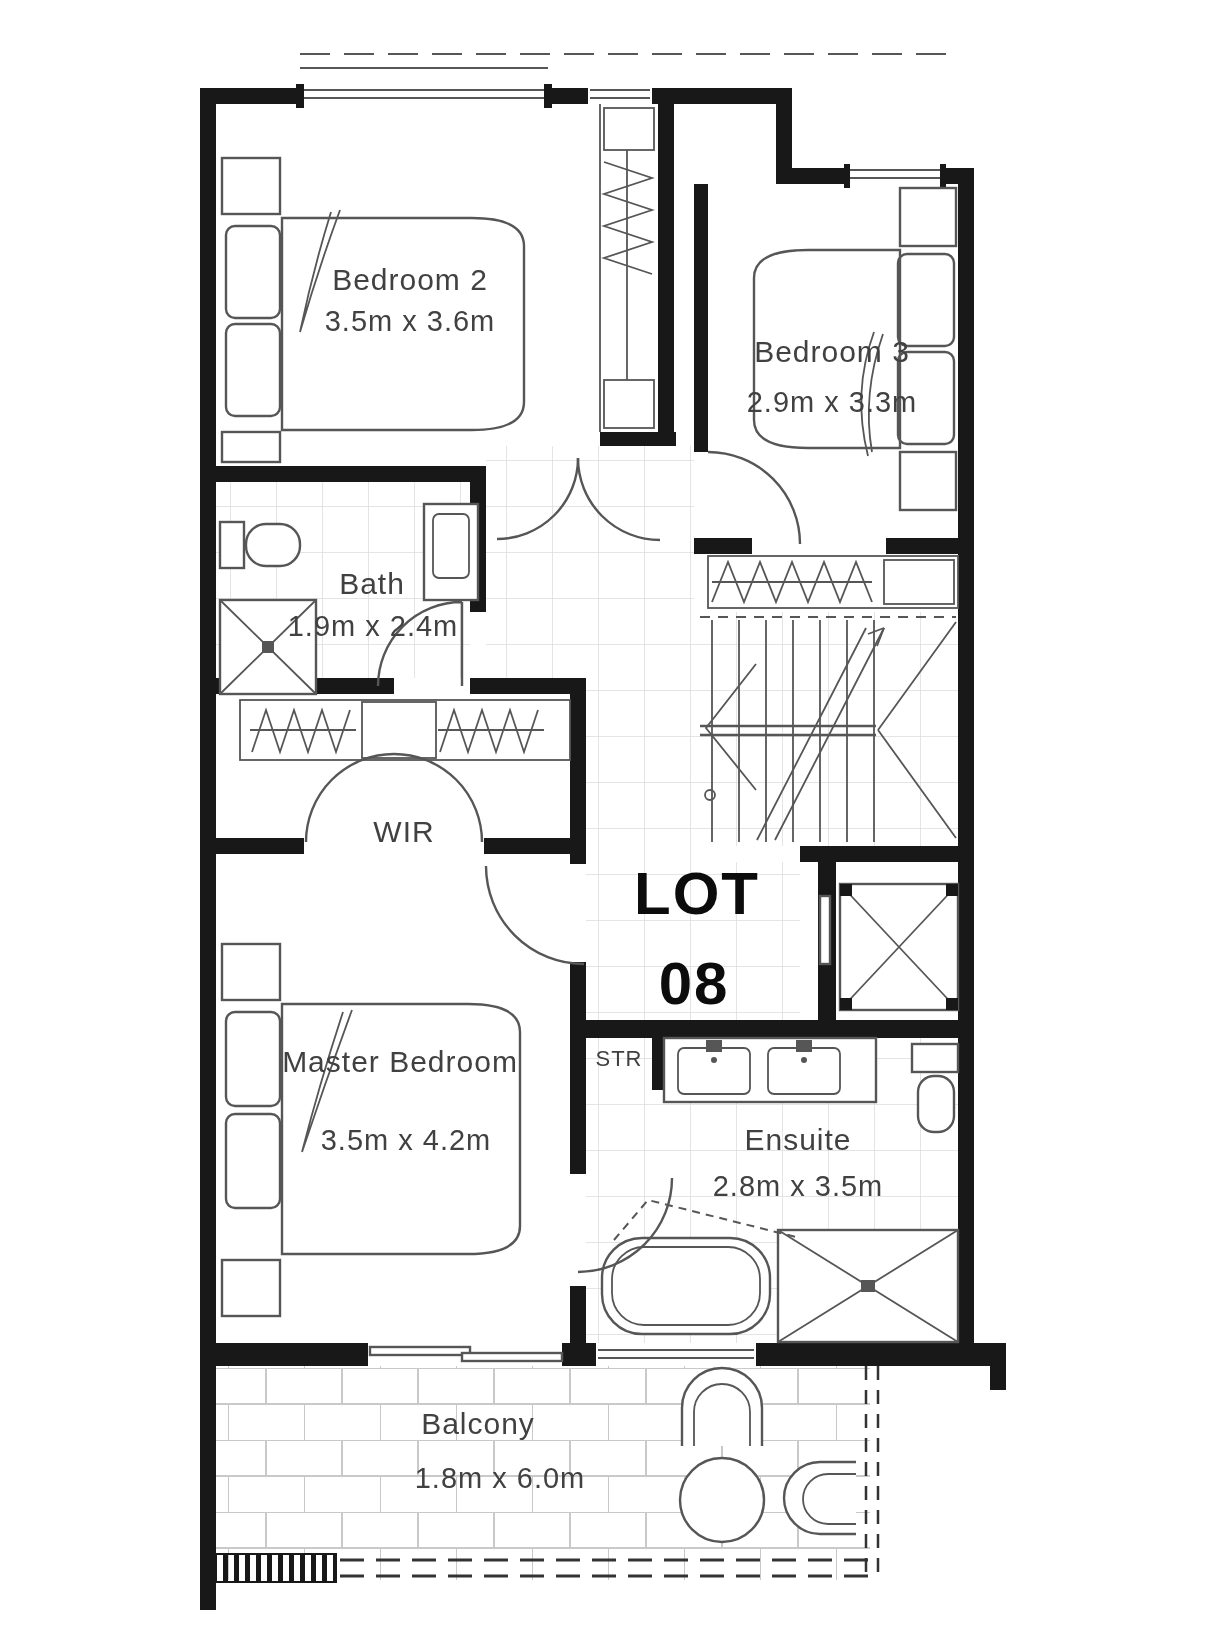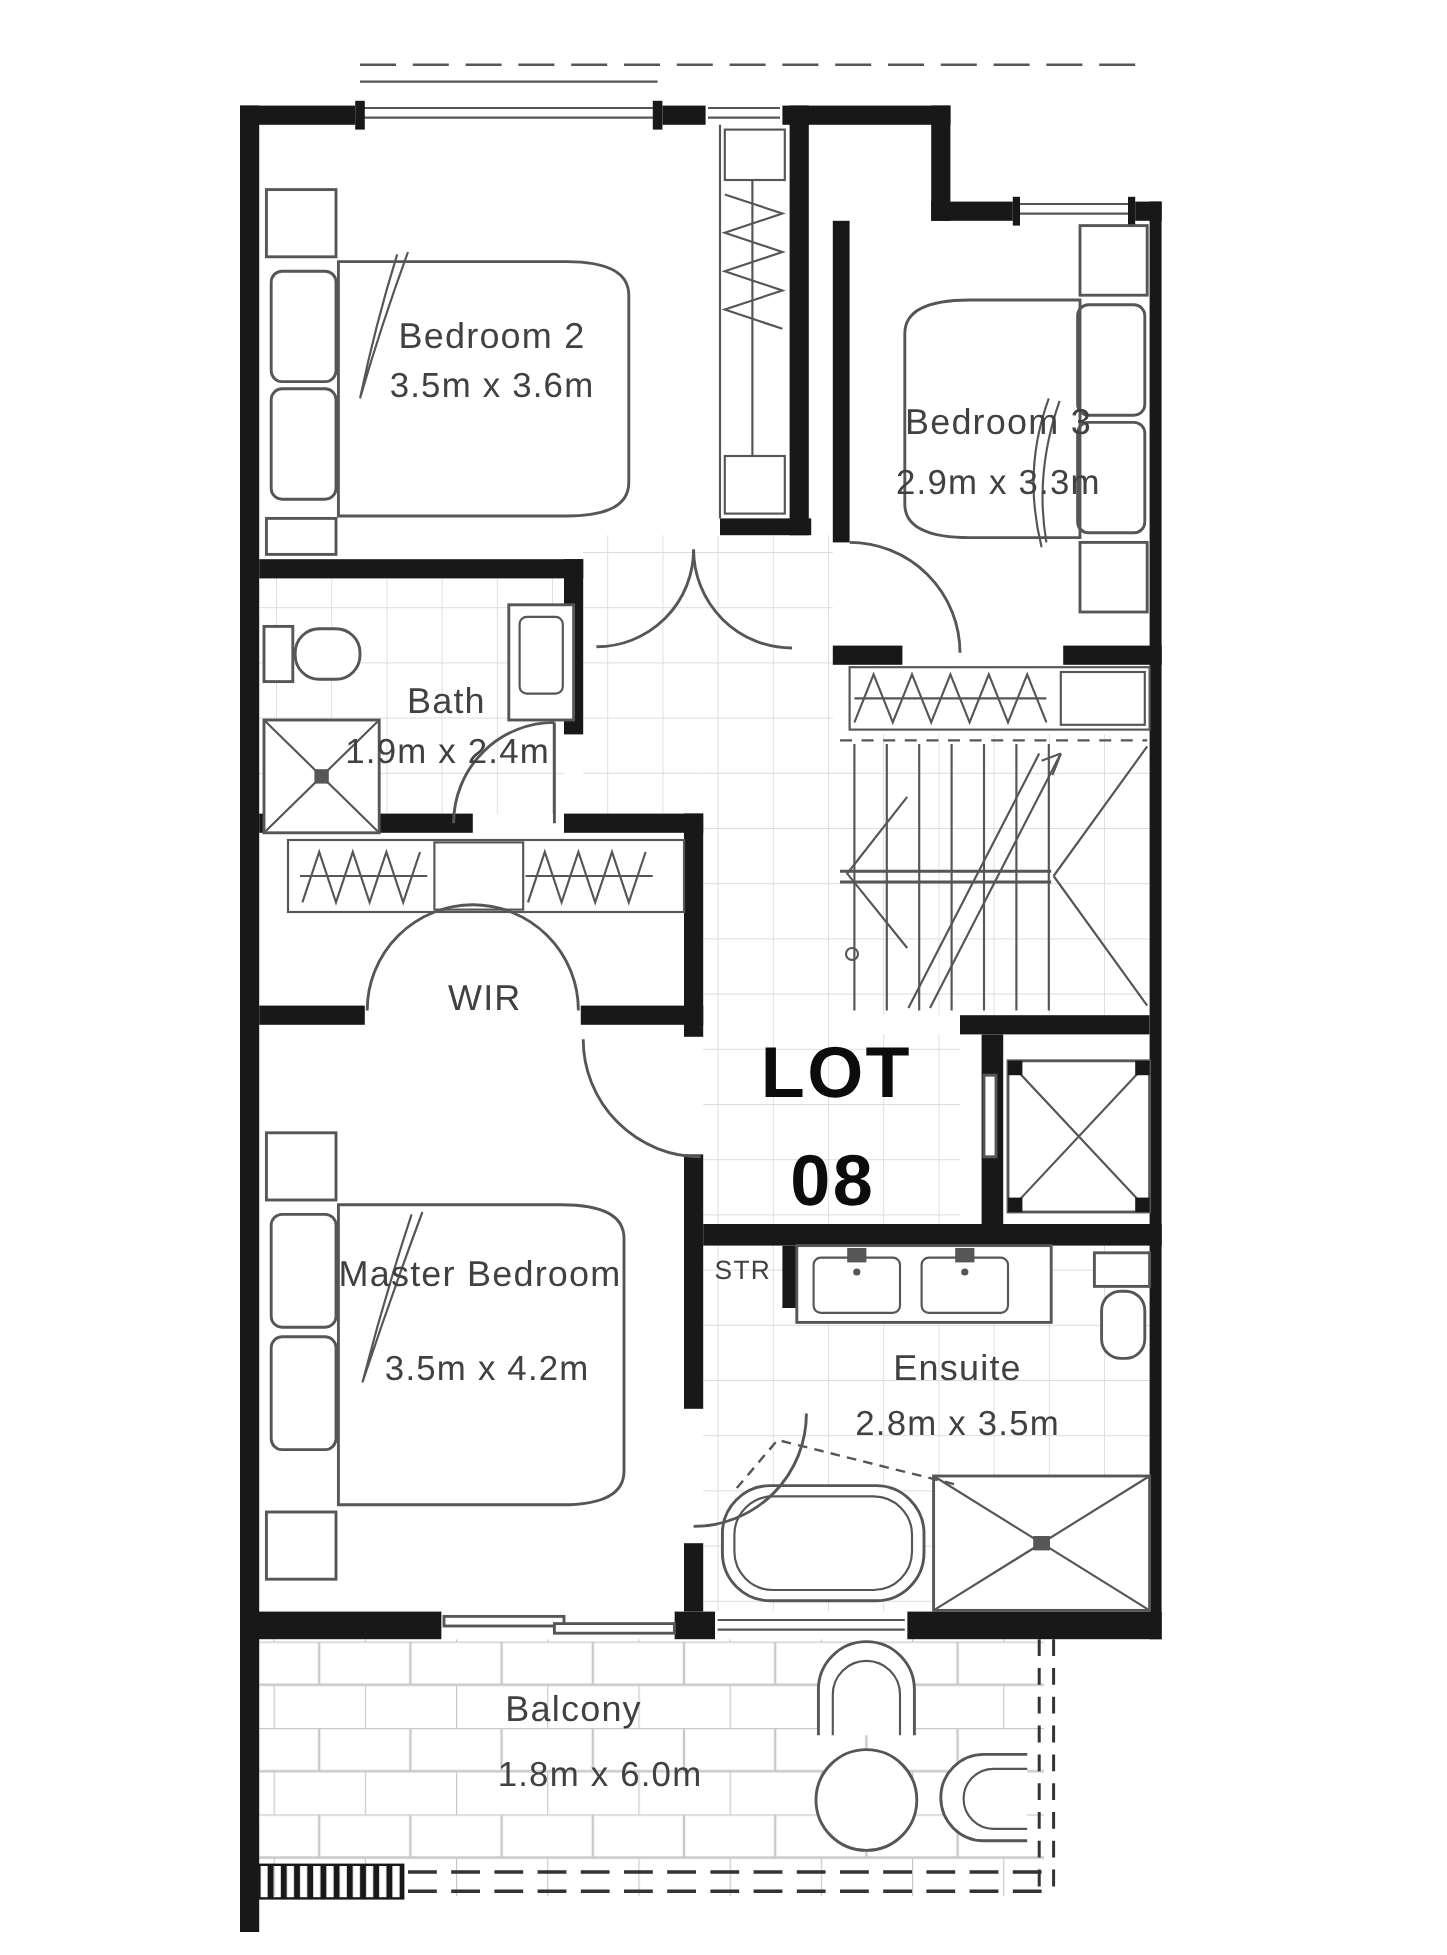--- a/index.html
+++ b/index.html
@@ -1,20 +1,20 @@
 <!DOCTYPE html>
 <html style="--wall: #181818; --line: #565656; --label: #414141; --lot: #0c0c0c; --grid: #dcdcdc; --brick: #c9c9c9;"><head>
 <meta charset="utf-8">
 <style>
   :root{
     --wall:#181818; --line:#565656; --label:#414141; --lot:#0c0c0c;
     --grid:#dcdcdc; --brick:#c9c9c9;
   }
   html,body{margin:0;padding:0;background:#ffffff;}
-  .stage{position:relative;width:968px;height:1629px;background:#ffffff;overflow:hidden;
+  .stage{position:relative;width:1206px;height:1629px;background:#ffffff;overflow:hidden;
          font-family:"Liberation Sans", sans-serif;text-align:center;}
   svg{position:absolute;left:0;top:0;}
   .wall{fill:var(--wall);stroke:none;}
   .thin{fill:none;stroke:var(--line);stroke-width:2.4;}
   .thin2{fill:none;stroke:var(--line);stroke-width:1.8;}
   .whitefill{fill:#ffffff;stroke:var(--line);stroke-width:2.4;}
   .solidmark{fill:var(--line);stroke:none;}
   .roomname{fill:var(--label);font-size:30px;letter-spacing:1px;}
   .roomdims{fill:var(--label);font-size:29px;letter-spacing:1px;}
   .lottext{fill:var(--lot);font-size:60px;font-weight:bold;letter-spacing:2px;}

